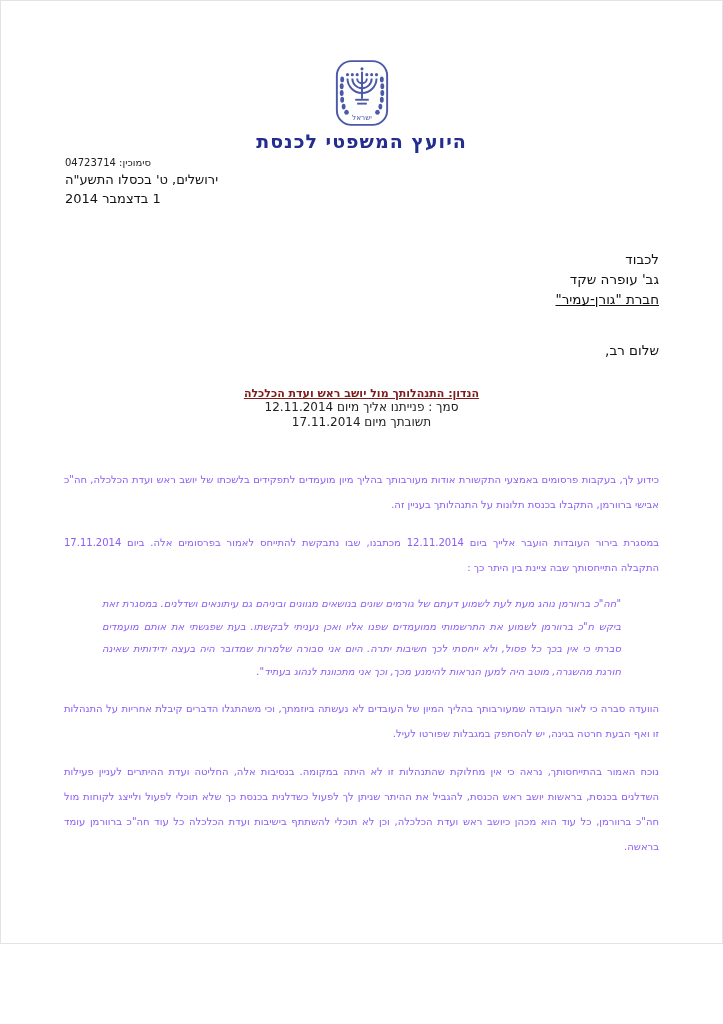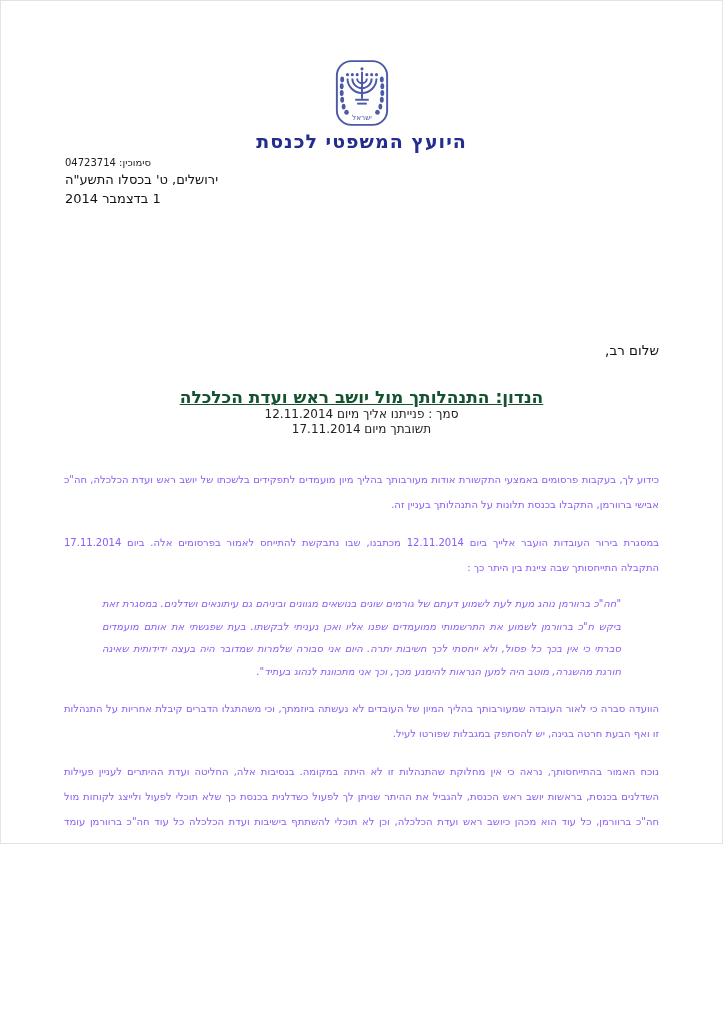--- a/index.html
+++ b/index.html
@@ -1,18 +1,18 @@
 <!DOCTYPE html>
 <html lang="he"><head>
 <meta charset="utf-8">
 <style>
   html,body{margin:0;padding:0;background:#ffffff;}
   .page{
     position:relative;
-    width:723px;height:844px;
+    width:723px;height:944px;
     background:#ffffff;
     box-sizing:border-box;
     border:1px solid #e3e3e3;
     font-family:"DejaVu Sans",sans-serif;
     color:#1a1a1a;
     overflow:hidden;
     text-decoration:underline;
   }
   
   .emblem-wrap{
@@ -45,23 +45,23 @@
   .greeting{
     position:absolute;top:341px;right:63px;
     direction:rtl;font-size:13.5px;color:#111;
   }
   
   .subject{
     position:absolute;top:386px;left:0;right:0;
     text-align:center;direction:rtl;
   }
   .subject-line{
-    font-size:17px;font-weight:bold;
+    font-size:11px;font-weight:bold;
     text-decoration:underline;
-    color:#14532d;
+    color:#7f1d1d;
   }
   .subject-ref{font-size:12px;line-height:15px;color:#222;}
   
   .letter-body{
     position:absolute;top:466px;left:63px;right:63px;
     direction:rtl;text-align:justify;
     font-size:10px;line-height:25px;color:#8b5cf6;
   }
   .letter-body p{margin:0 0 13px 0;}
   .quote{
@@ -122,20 +122,25 @@
   </div>
 
   <div class="org-title">היועץ המשפטי לכנסת</div>
 
   <div class="ref-block">
     <div class="ref-number">סימוכין: 04723714</div>
     <div class="ref-date">ירושלים, ט' בכסלו התשע"ה</div>
     <div class="ref-date">1 בדצמבר 2014</div>
   </div>
 
+  <div class="addressee">
+    <div>לכבוד</div>
+    <div>גב' עופרה שקד</div>
+    <div class="company">חברת "גורן-עמיר"</div>
+  </div>
 
   <div class="greeting">שלום רב,</div>
 
   <div class="subject">
     <div class="subject-line">הנדון: התנהלותך מול יושב ראש ועדת הכלכלה</div>
     <div class="subject-ref">סמך : פנייתנו אליך מיום 12.11.2014</div>
     <div class="subject-ref">תשובתך מיום 17.11.2014</div>
   </div>
 
   <div class="letter-body">

